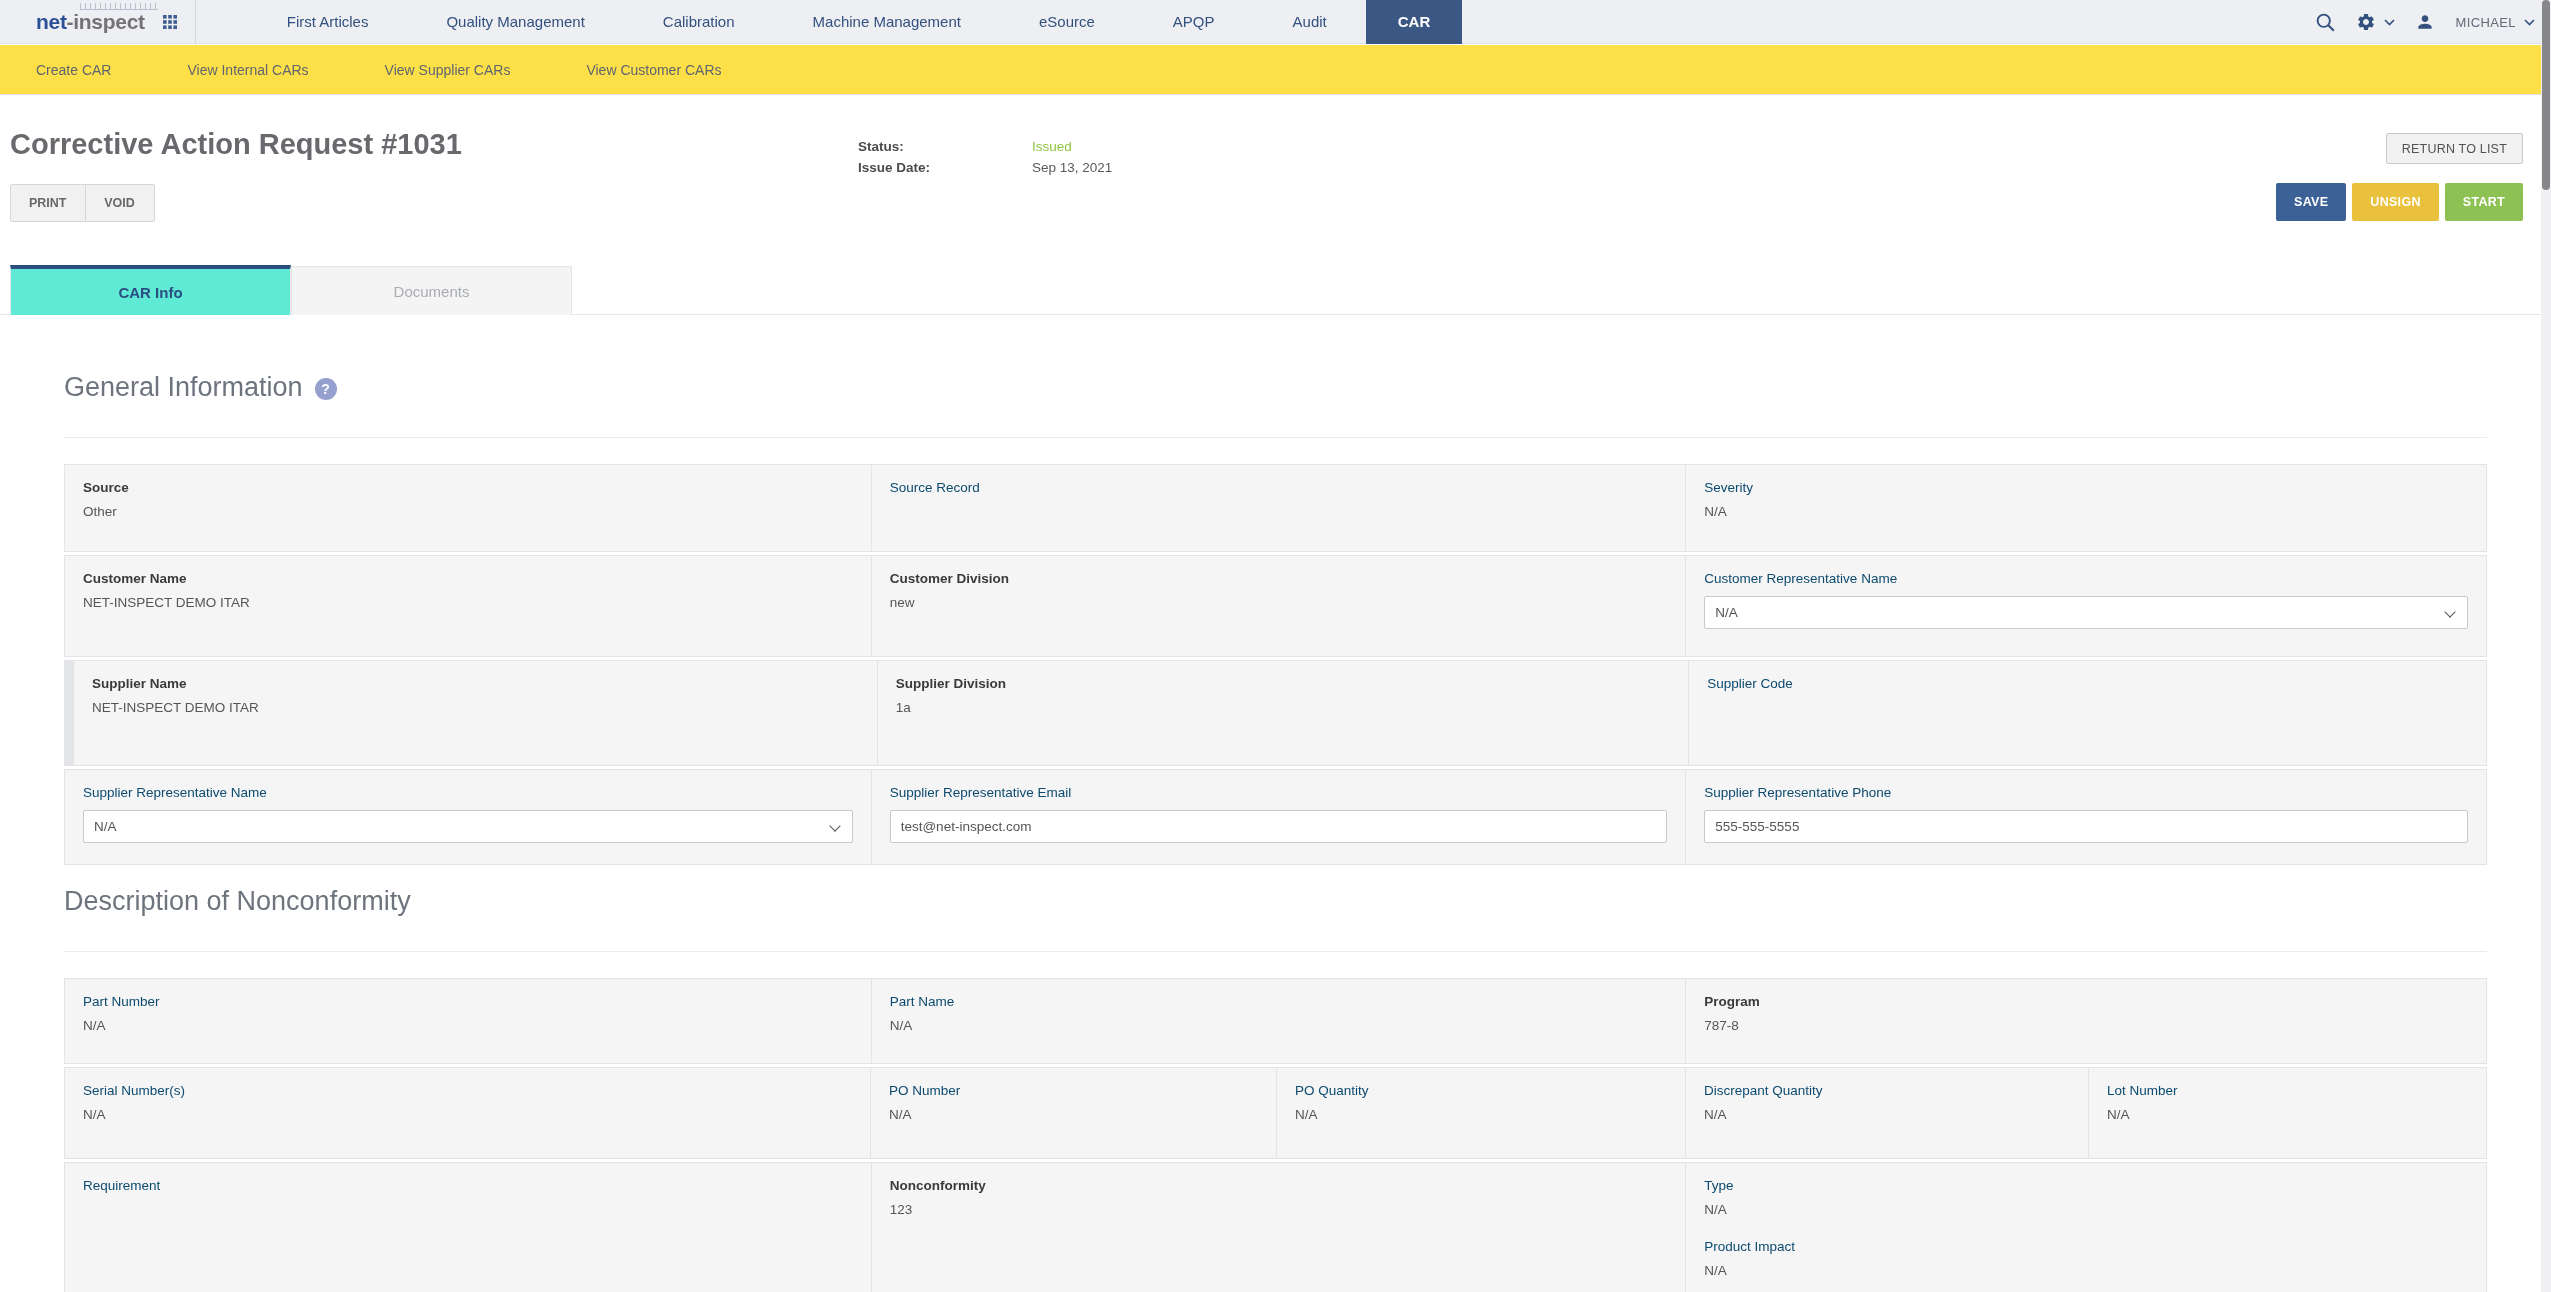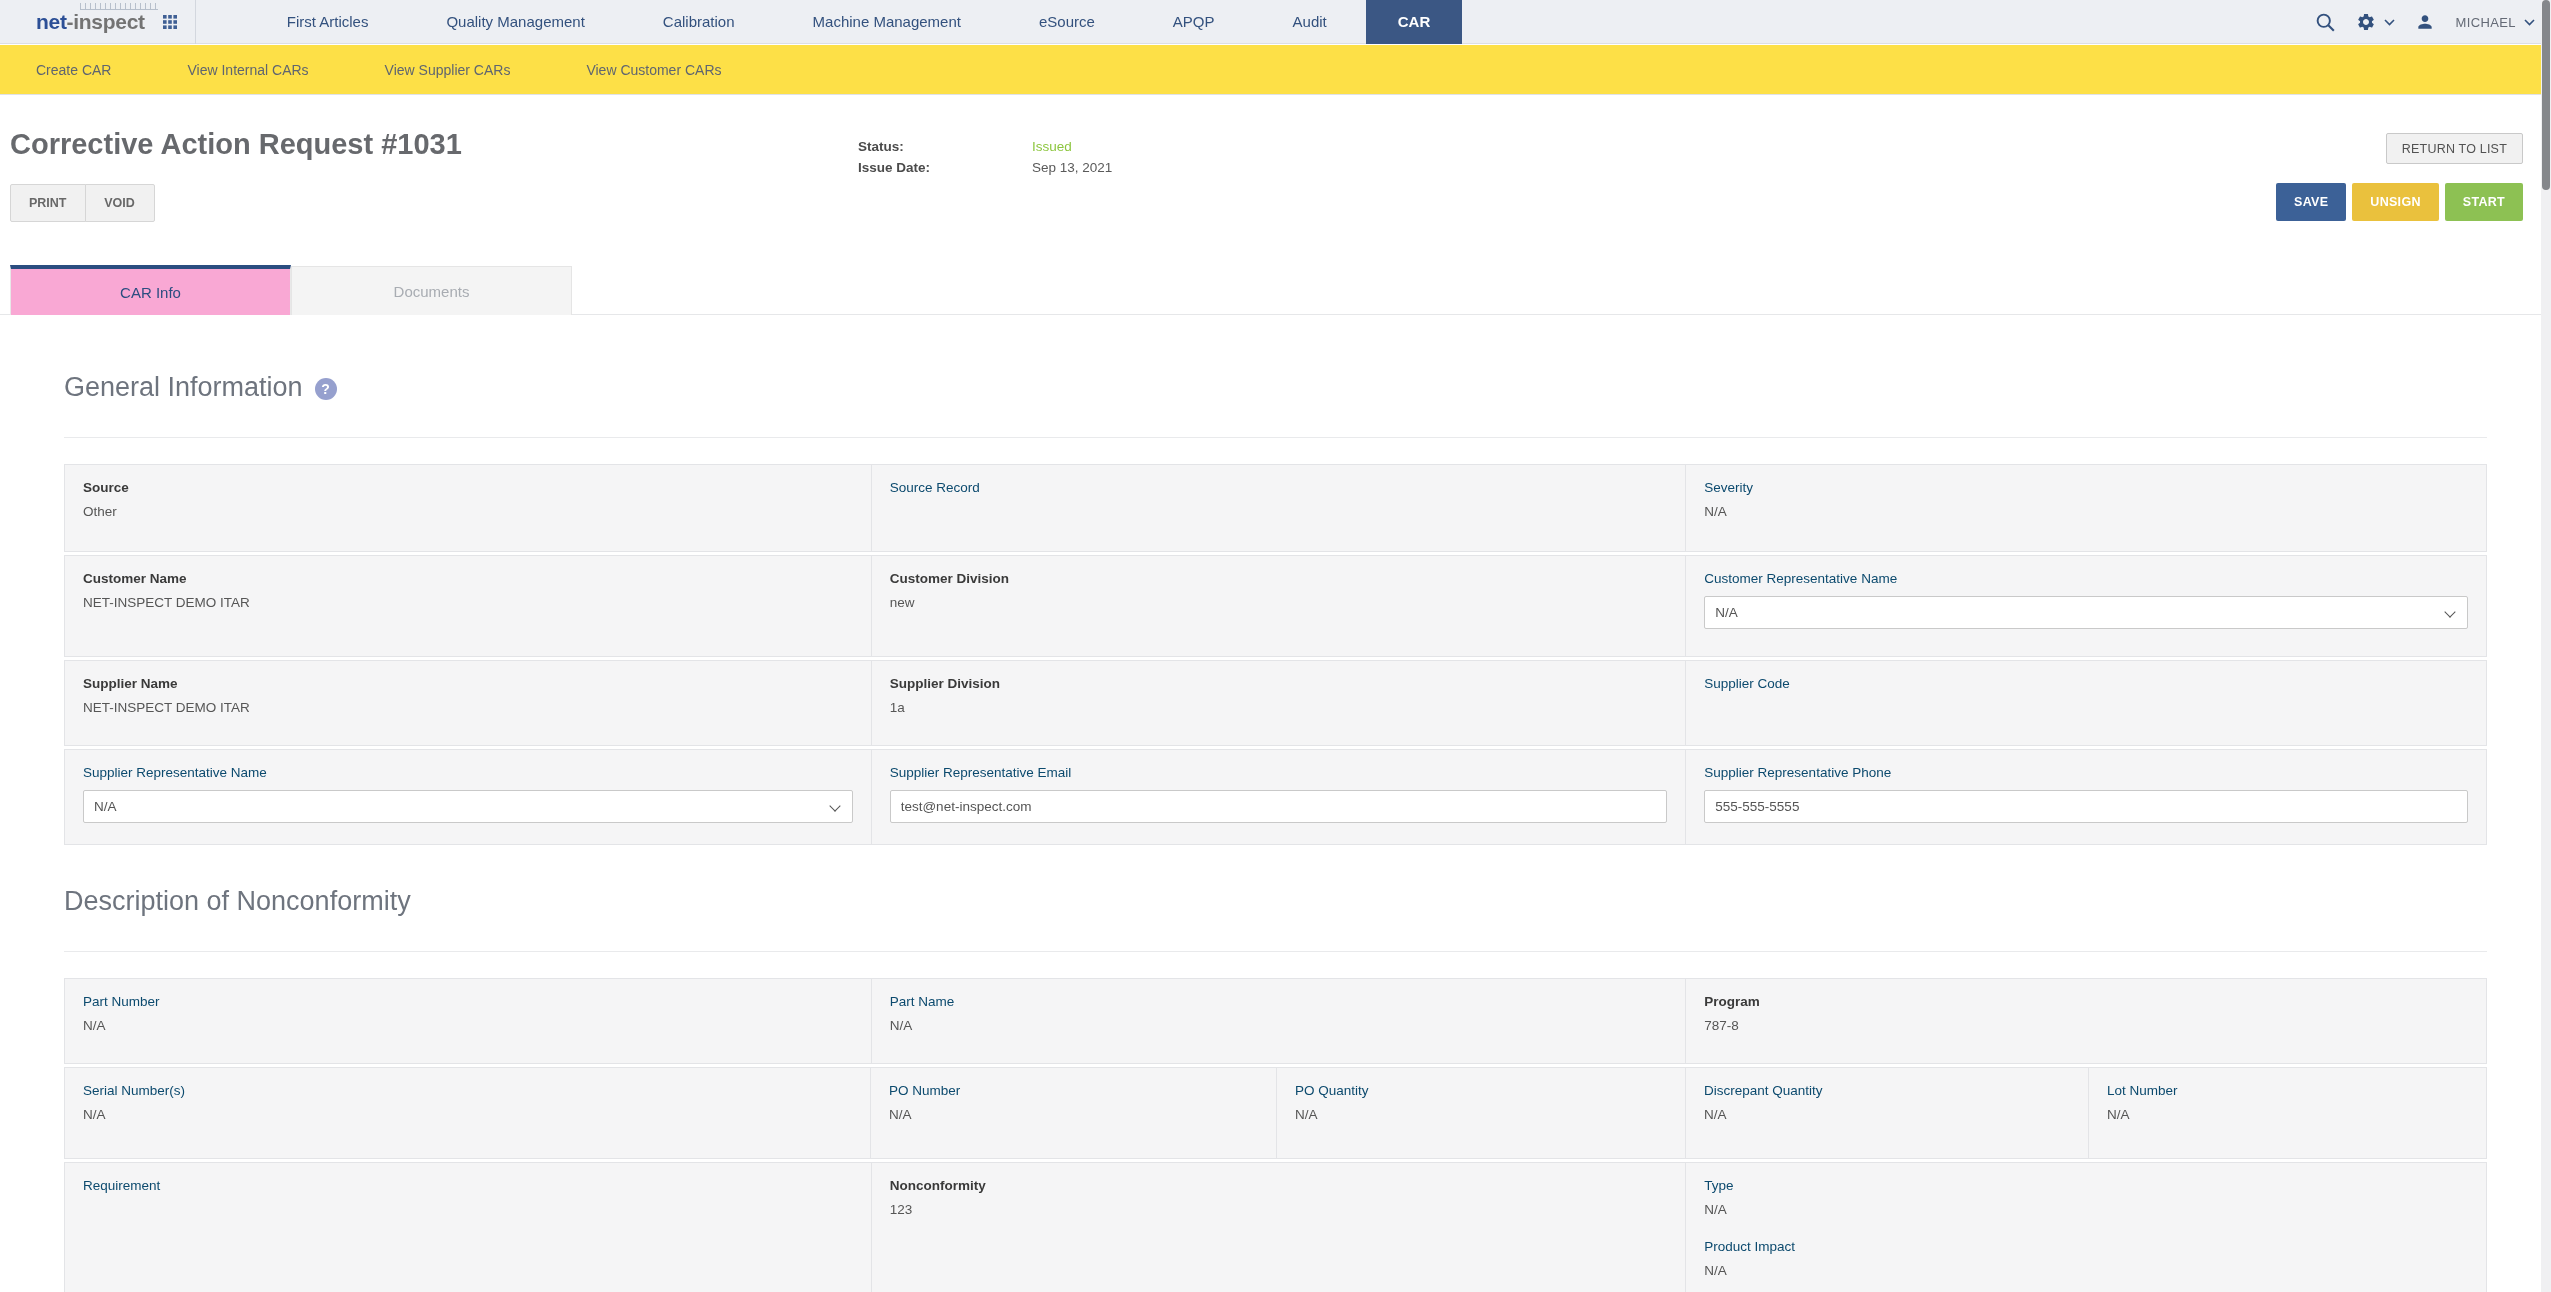--- a/index.html
+++ b/index.html
@@ -74,22 +74,22 @@
   .btn-start { background:#8dc153; }
 
   
   .tab-strip-line { position:absolute; top:314px; left:0; width:2551px; height:1px; background:#e6e7e9; }
   .tabs { position:absolute; left:10px; top:265px; display:flex; z-index:2; }
   .tab {
     width:281px; height:50px; display:flex; align-items:center; justify-content:center;
     font-size:15px; cursor:pointer;
   }
   .tab.active {
-    background:#f9a8d4; border-top:4px solid #2b4d80; border-left:1px solid #e8e8e8; border-right:1px solid #e8e8e8;
-    color:#2b4d80; font-weight:normal;
+    background:#5eead4; border-top:4px solid #2b4d80; border-left:1px solid #e8e8e8; border-right:1px solid #e8e8e8;
+    color:#2b4d80; font-weight:bold;
   }
   .tab.inactive {
     background:#f4f4f4; border:1px solid #e5e5e5; border-bottom:none; color:#a8acb2; margin-top:1px; height:49px;
   }
 
   
   .section-heading { position:absolute; left:64px; font-size:27px; color:#6e747e; display:flex; align-items:center; gap:12px; }
   .help-icon {
     width:22px; height:22px; border-radius:50%; background:#96a0ce; color:#ffffff;
     font-size:14px; font-weight:bold; display:flex; align-items:center; justify-content:center; cursor:pointer; margin-top:3px;
@@ -100,21 +100,21 @@
   .dtable { position:absolute; left:64px; width:2423px; }
   .trow {
     display:grid; gap:1px; background:#e3e4e7; border:1px solid #e3e4e7; margin-bottom:3px;
   }
   .cols-3 { grid-template-columns:807fr 815fr 801fr; }
   .cols-5 { grid-template-columns:807fr 406fr 409fr 403fr 398fr; }
   .tcell { background:#f5f5f6; padding:15px 18px; overflow:hidden; }
   .flabel { font-size:13.5px; color:#0c4a6e; display:block; }
   .flabel.b { font-weight:bold; color:#3a3a3a; }
   .fvalue { font-size:13.5px; color:#565656; display:block; margin-top:9px; }
-  .row-h1 { height:88px; } .row-h2 { height:102px; } .row-h3 { height:86px; } .row-h4 { height:96px; }
+  .row-h1 { height:88px; } .row-h2 { height:102px; } .row-h3 { height:106px;padding-left:9px; } .row-h4 { height:96px; }
   .row-d1 { height:86px; } .row-d2 { height:92px; } .row-d3 { height:240px; }
   .stack-gap { margin-top:22px; }
 
   .text-input {
     display:block; width:100%; height:33px; margin-top:10px; padding:0 10px;
     background:#ffffff; border:1px solid #c9c9c9; border-radius:2px;
     font-family:"Liberation Sans", sans-serif; font-size:13.5px; color:#555;
   }
   .fake-select {
     position:relative; width:100%; height:33px; margin-top:10px; padding:0 30px 0 10px;

